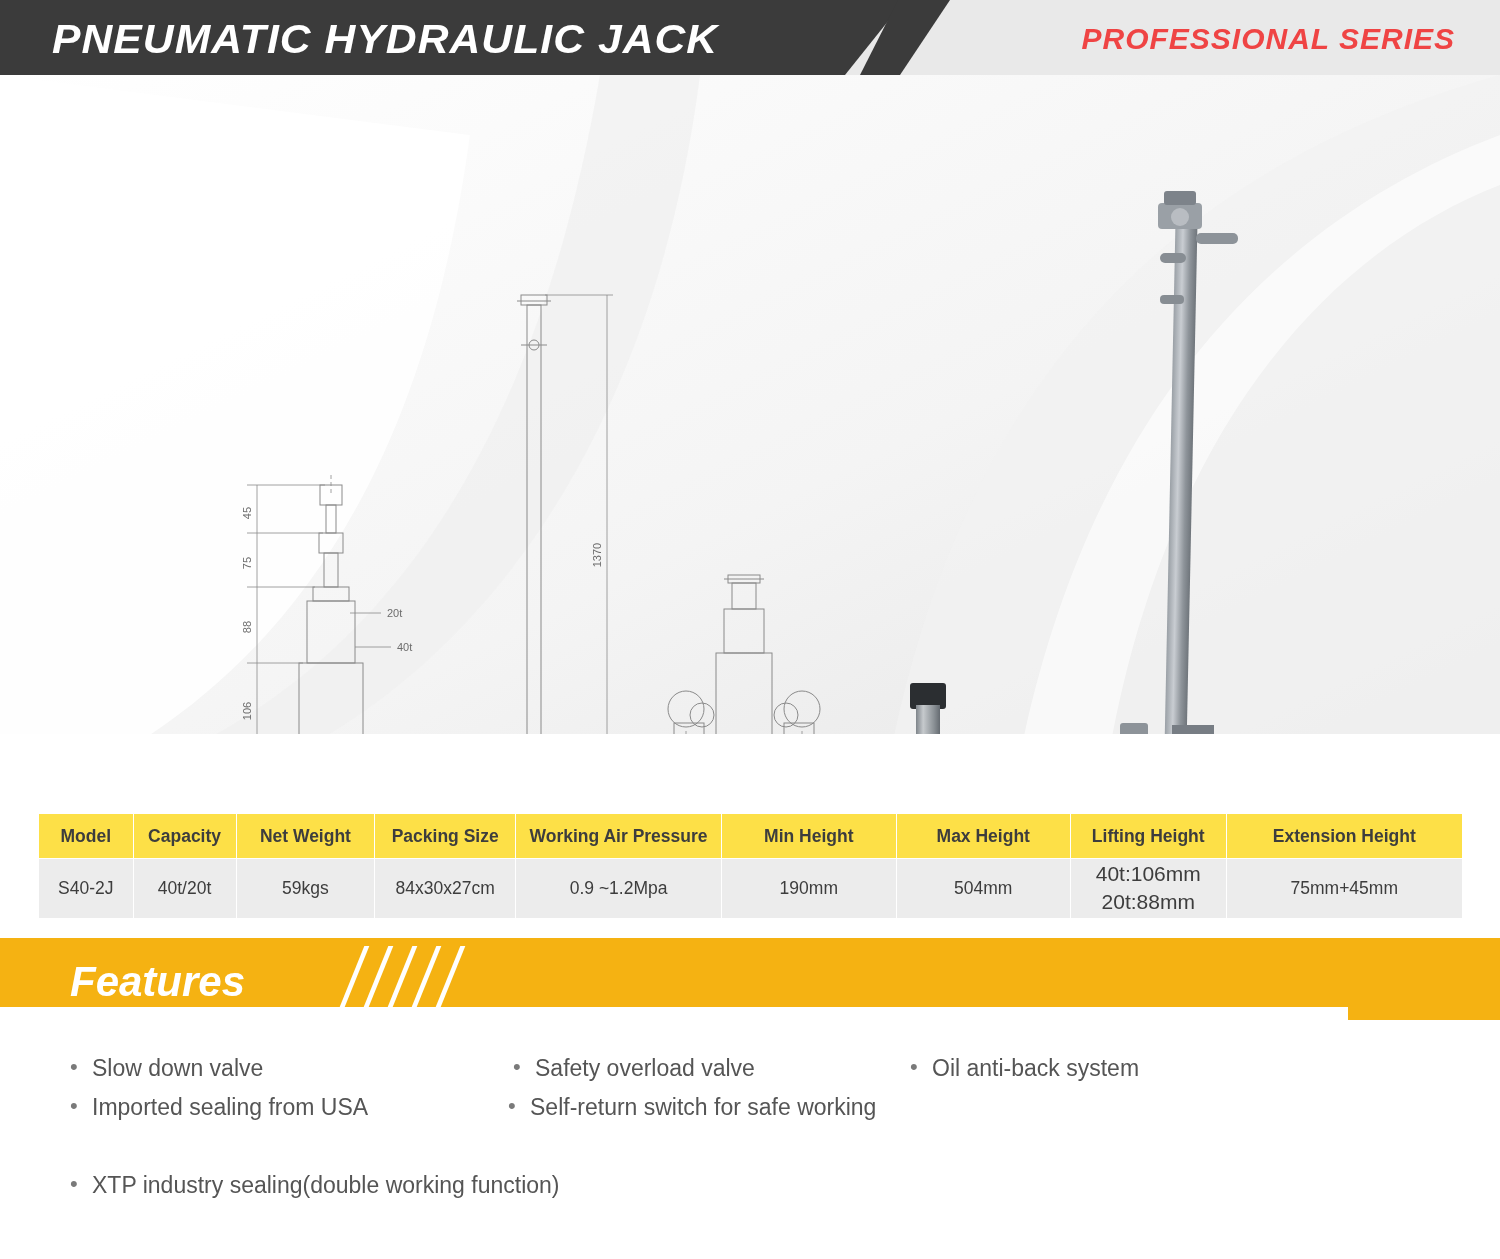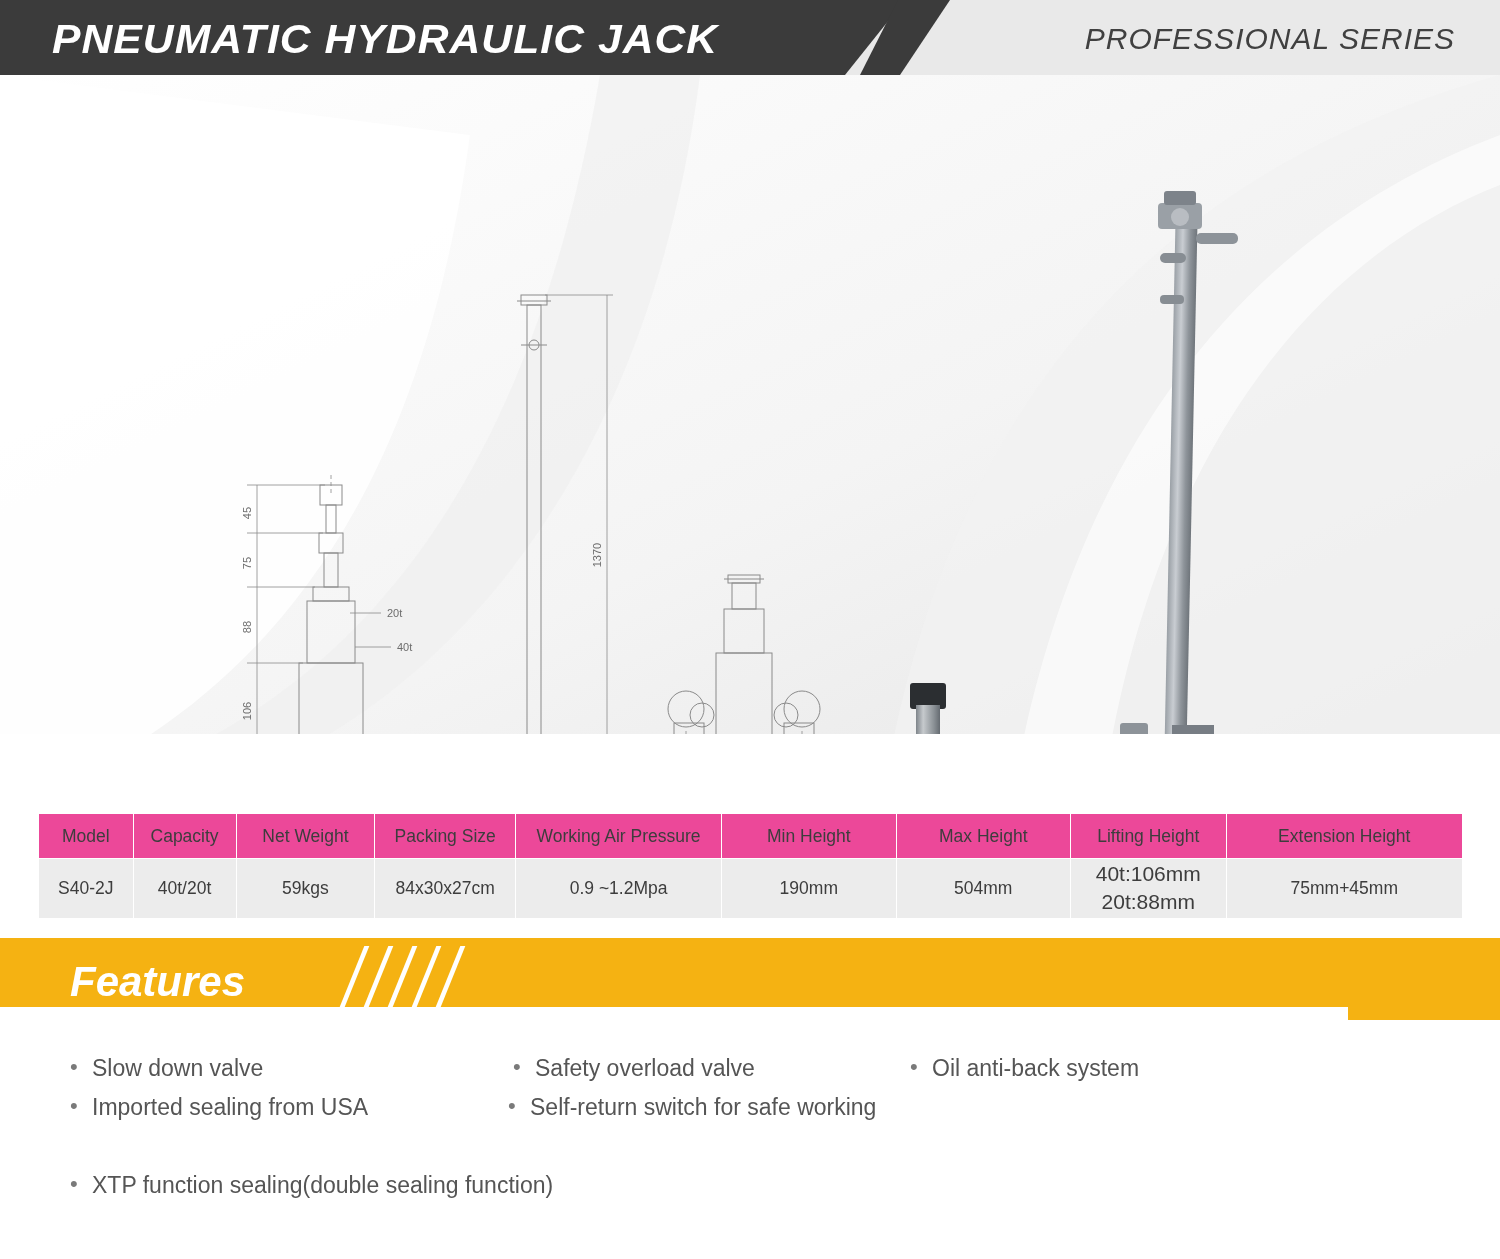--- a/index.html
+++ b/index.html
@@ -55,22 +55,22 @@
     letter-spacing: 1px;
     font-stretch: condensed;
     transform: scaleX(1.04);
     transform-origin: left top;
   }
   .header-sub {
     position: absolute;
     right: 45px; top: 22px;
     font-size: 30px;
     font-style: italic;
-    font-weight: normal;
-    color: #404040;
+    font-weight: bold;
+    color: #ef4444;
     letter-spacing: 1px;
   }
 
   
   .model-badge {
     position: absolute;
     left: 38px; top: 118px;
     width: 280px; height: 54px;
     background: #f5b212;
     -webkit-clip-path: polygon(0 0, 280px 0, 258px 54px, 0 54px);
@@ -118,23 +118,23 @@
     table-layout: fixed;
   }
   .spec-table th, .spec-table td {
     border: 1px solid #ffffff;
     text-align: center;
     color: #3d3d3d;
     font-size: 17.5px;
     font-weight: normal;
   }
   .spec-table th {
-    background: #ec4899;
+    background: #fde047;
     height: 42px;
-    font-weight: normal;
+    font-weight: bold;
     margin-top: 36px;
   }
   .spec-table td {
     background: #ececec;
     height: 56px;
   }
   .spec-table td.two-line {
     line-height: 1.35;
     font-size: 21px;
   }
@@ -548,17 +548,17 @@
     <span class="slash" style="left:78px"></span>
     <span class="slash" style="left:102px"></span>
   </div>
 
   <div class="features-area">
     <div class="feat" style="left:92px; top:48px;">Slow down valve</div>
     <div class="feat" style="left:535px; top:48px;">Safety overload valve</div>
     <div class="feat" style="left:932px; top:48px;">Oil anti-back system</div>
     <div class="feat" style="left:92px; top:87px;">Imported sealing from USA</div>
     <div class="feat" style="left:530px; top:87px;">Self-return switch for safe working</div>
-    <div class="feat" style="left:92px; top:165px;">XTP function sealing(double sealing function)</div>
+    <div class="feat" style="left:92px; top:165px;">XTP industry sealing(double working function)</div>
   </div>
 
   <div class="footer-bar"></div>
 </div>
 
 </body></html>

